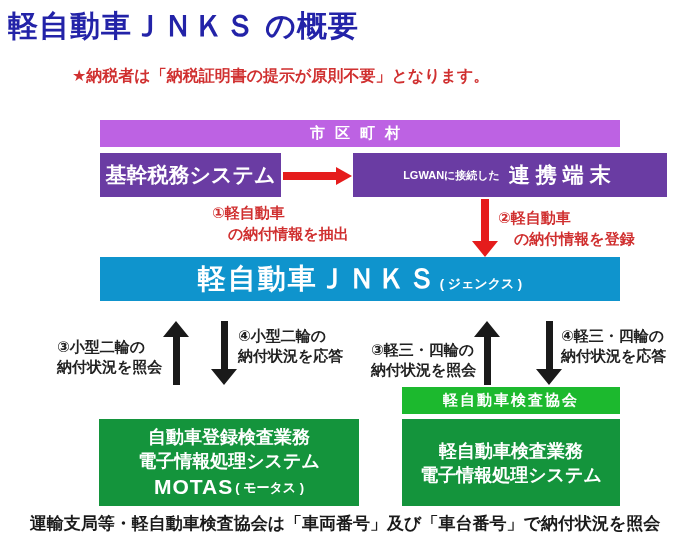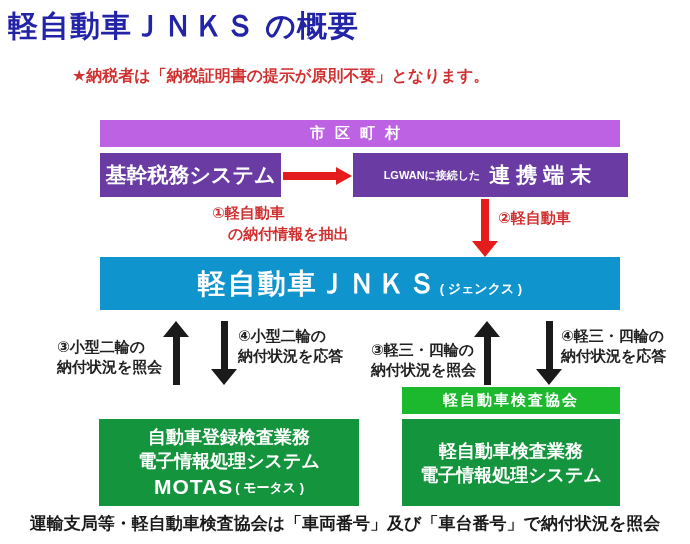--- a/index.html
+++ b/index.html
@@ -16,21 +16,21 @@
   .top-note{position:absolute;left:72px;top:66px;font-size:16px;font-weight:bold;
             color:var(--c-red-text);}
 
   .bar{position:absolute;display:flex;align-items:center;justify-content:center;
        color:#fff;font-weight:bold;}
   .muni-bar{left:100px;top:120px;width:520px;height:27px;background:var(--c-purple-light);
             font-size:15px;letter-spacing:10px;}
   .purple-box{position:absolute;top:153px;height:44px;background:var(--c-purple-dark);
               display:flex;align-items:center;justify-content:center;color:#fff;font-weight:bold;}
   .tax-box{left:100px;width:181px;font-size:21px;}
-  .term-box{left:353px;width:275px;gap:9px;text-align:center;}
+  .term-box{left:353px;width:314px;gap:9px;text-align:center;}
   .term-small{font-size:11px;font-weight:bold;}
   .term-main{font-size:21px;letter-spacing:6px;}
 
   
   .h-arrow{position:absolute;left:283px;top:167px;width:69px;height:18px;display:flex;align-items:center;}
   .h-arrow .shaft{flex:1;height:8px;background:var(--c-red-arrow);}
   .h-arrow .head{width:0;height:0;border-left:16px solid var(--c-red-arrow);
                  border-top:9px solid transparent;border-bottom:9px solid transparent;}
 
   
@@ -57,21 +57,21 @@
   .lbl1{left:212px;top:202px;}
   .lbl2{left:498px;top:207px;}
 
   .blk-label{position:absolute;font-size:15px;font-weight:bold;color:#222222;
              line-height:20px;white-space:nowrap;}
   .lbl3a{left:57px;top:337px;}
   .lbl4a{left:238px;top:326px;}
   .lbl3b{left:371px;top:340px;}
   .lbl4b{left:561px;top:326px;}
 
-  .jnks-box{position:absolute;left:100px;top:257px;width:520px;height:53px;background:var(--c-blue);
+  .jnks-box{position:absolute;left:100px;top:257px;width:520px;height:44px;background:var(--c-blue);
             display:flex;align-items:center;justify-content:center;color:#fff;font-weight:bold;}
   .jnks-main{font-size:28px;letter-spacing:2px;}
   .jnks-sub{font-size:13px;margin-left:2px;margin-top:10px;}
 
   .green-bar{height:27px;background:var(--c-green-bright);font-size:15px;}
   .gbar-l{left:99px;top:387px;width:226px;letter-spacing:8px;}
   .gbar-r{left:402px;top:387px;width:218px;letter-spacing:2px;}
   .green-box{position:absolute;top:419px;height:87px;background:var(--c-green-dark);
              display:flex;flex-direction:column;align-items:center;justify-content:center;
              color:#fff;font-weight:bold;font-size:18px;line-height:24px;}
@@ -116,20 +116,21 @@
     <div class="head-down"></div>
   </div>
 
   <div class="red-label lbl1">
     <div>①軽自動車</div>
     <div class="l2">の納付情報を抽出</div>
   </div>
 
   <div class="red-label lbl2">
     <div>②軽自動車</div>
+    <div class="l2">の納付情報を登録</div>
   </div>
 
   <div class="jnks-box">
     <span class="jnks-main">軽自動車ＪＮＫＳ</span>
     <span class="jnks-sub">( ジェンクス )</span>
   </div>
 
   <div class="v-arrow black-v up1">
     <div class="head-up"></div>
     <div class="shaft"></div>

